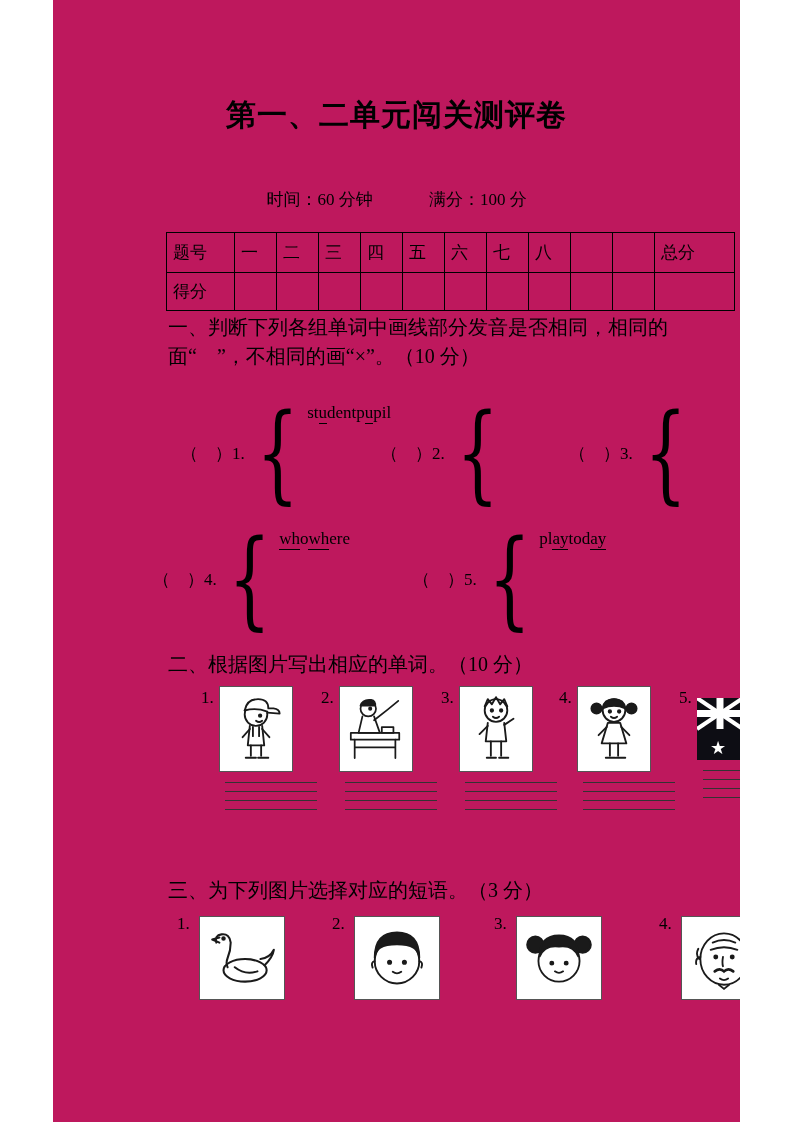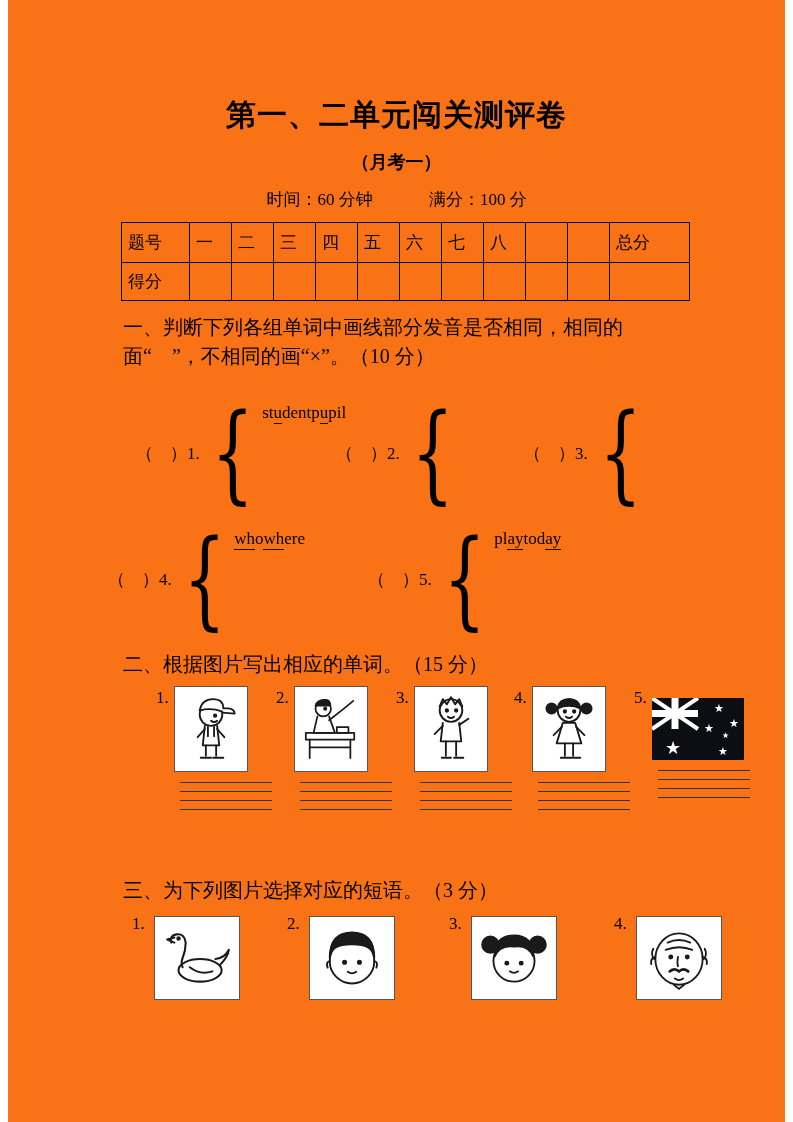--- a/index.html
+++ b/index.html
@@ -1,19 +1,19 @@
 <!DOCTYPE html>
 <html><head>
 <meta charset="utf-8">
 <style>
   * { box-sizing: border-box; }
   html,body { margin:0; padding:0; background:#ffffff; }
   .page {
-    position:relative; width:777px; height:1122px; margin:0 auto;
-    background:#f97316; color:#000;
+    position:relative; width:687px; height:1122px; margin:0 auto;
+    background:#be185d; color:#000;
     font-family:"Liberation Serif","DejaVu Serif",serif;
     overflow:hidden;
     padding-left:24px;
   }
   .title {
     position:absolute; top:95px; left:0; width:100%;
     text-align:center; font-size:30px; font-weight:bold;
     font-family:"Liberation Sans","DejaVu Sans",sans-serif;
     letter-spacing:1px;
   }
@@ -22,21 +22,21 @@
     text-align:center; font-size:18px; font-weight:bold;
     font-family:"Liberation Sans","DejaVu Sans",sans-serif;
   }
   .meta {
     position:absolute; top:188px; left:0; width:100%;
     text-align:center; font-size:17px;
   }
   .meta span { margin:16px 26px; }
 
   table.score {
-    position:absolute; left:113px; top:222px;
+    position:absolute; left:113px; top:232px;
     border-collapse:collapse; table-layout:fixed;
   }
   table.score td {
     border:1px solid #000; font-size:17px;
     padding:0 0 0 6px; vertical-align:middle;
   }
   table.score tr.r1 td { height:40px; }
   table.score tr.r2 td { height:38px; }
 
   .sec-heading {
@@ -81,21 +81,20 @@
     display:flex; align-items:center; justify-content:center; background:#fff;
   }
   svg { display:block; }
 </style>
 </head>
 <body>
 
 <div class="page">
 
   <div class="title">第一、二单元闯关测评卷</div>
-  <div class="subtitle">（月考一）</div>
   <div class="meta">
     <span>时间：60 分钟</span>
     <span>满分：100 分</span>
   </div>
 
   <table class="score">
     <colgroup>
       <col style="width:68px">
         <col style="width:42px">
         <col style="width:42px">
@@ -173,21 +172,21 @@
 
   <div class="group" style="left:360px; top:524px;">
     <span class="glabel">（　）5.</span>
     <span class="brace">{</span>
     <div class="words">
       <span><span>pl</span><span class="ul">ay</span><span></span></span>
       <span><span>tod</span><span class="ul">ay</span><span></span></span>
     </div>
   </div>
 
-  <div class="sec-heading" id="s2h">二、根据图片写出相应的单词。（15 分）</div>
+  <div class="sec-heading" id="s2h">二、根据图片写出相应的单词。（10 分）</div>
 
   <div class="s2item" style="left:148px;">
     <div class="itemtop">
       <span class="num">1.</span>
       <div class="pic">
         <svg viewBox="0 0 60 72" width="62" height="74">
           <g fill="none" stroke="#1a1a1a" stroke-width="1.8" stroke-linecap="round" stroke-linejoin="round">
             <circle cx="30" cy="22" r="11"></circle>
             <path d="M19 18 Q21 7 32 7 Q42 7 42 16 L47 16 Q53 17 53 21 L41 20" fill="#ffffff"></path>
             <path d="M19 18 Q30 15 41 19"></path>

